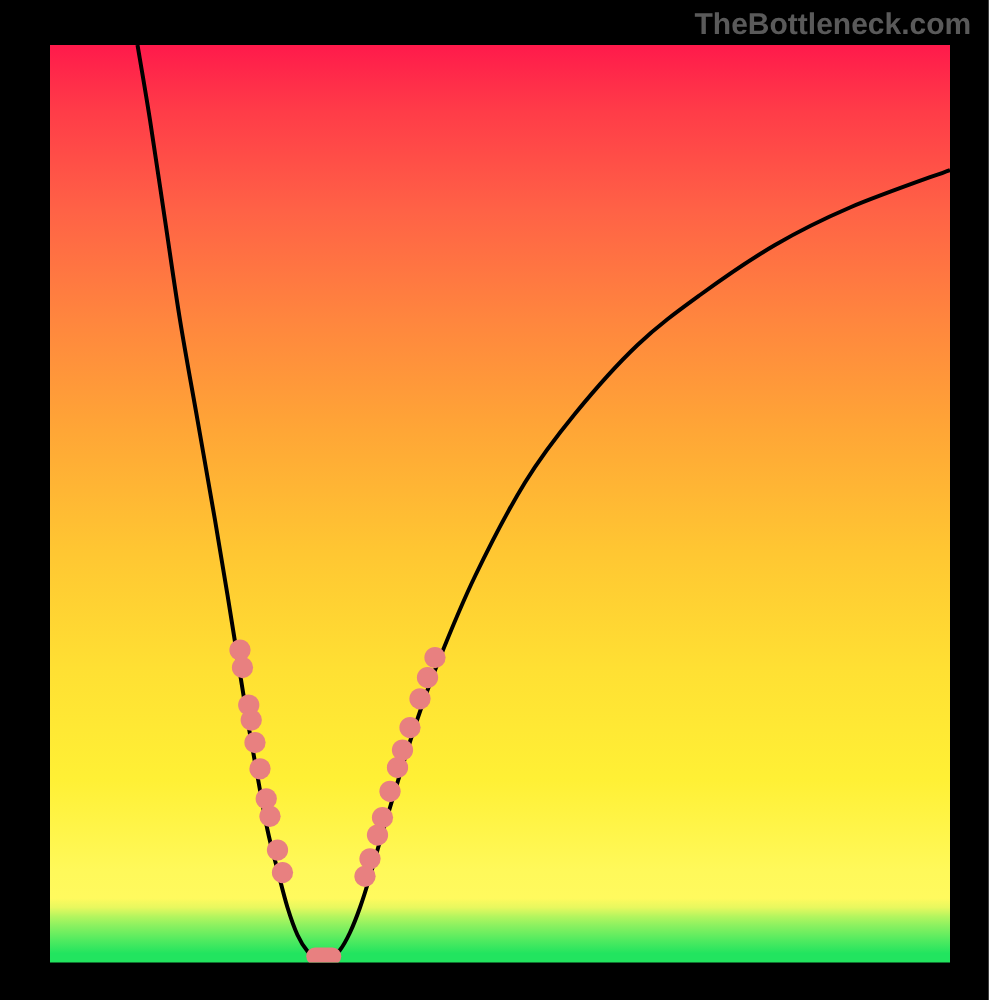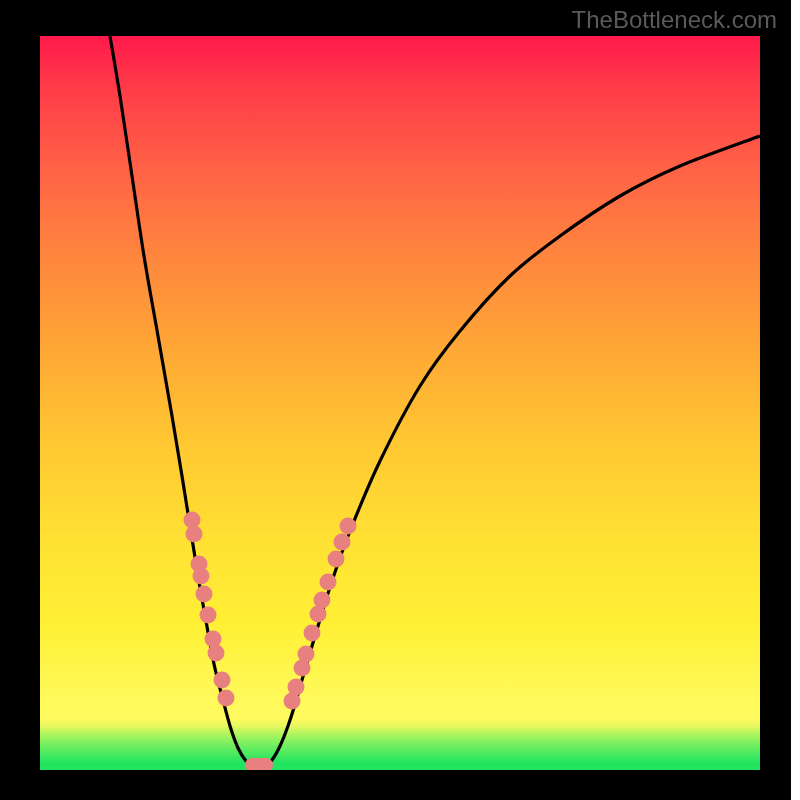--- a/index.html
+++ b/index.html
@@ -10,20 +10,21 @@
     html, body {
       width: 800px;
       height: 800px;
       overflow: hidden;
     }
     .container {
       width: 791px;
       height: 800px;
       background: #000;
       position: relative;
+      font-weight: bold;
     }
     .watermark {
       position: absolute;
       top: 6px;
       right: 14px;
       color: #5a5a5a;
       font-family: Arial, Helvetica, sans-serif;
       font-size: 24px;
       z-index: 10;
     }

